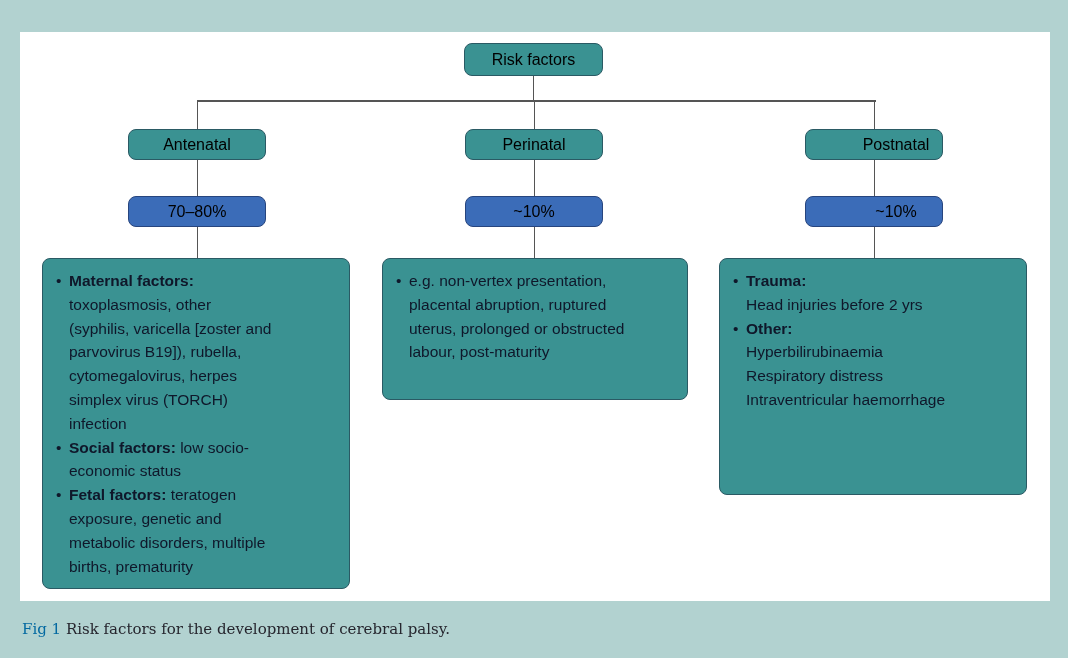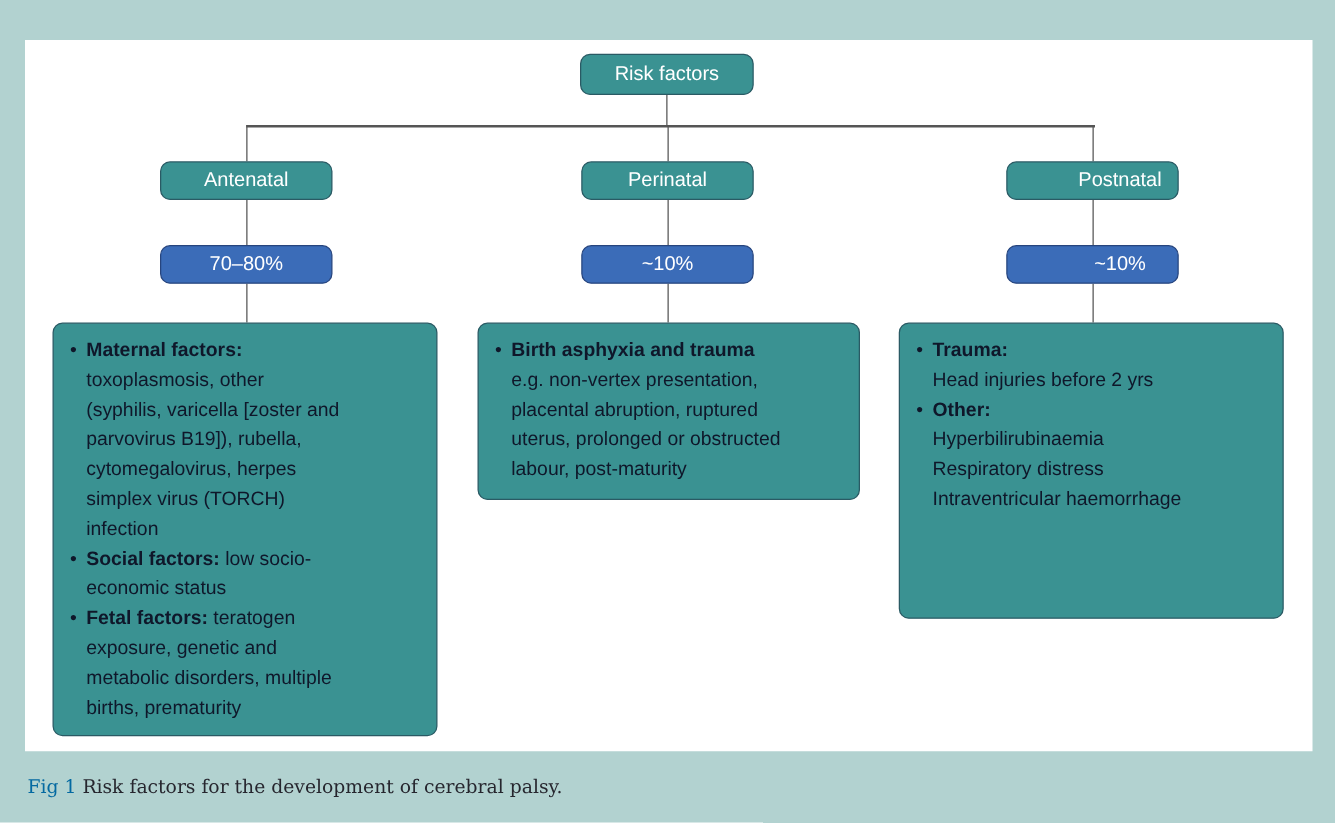--- a/index.html
+++ b/index.html
@@ -28,21 +28,21 @@
   .cp-b1       { left: 513.5px; top: 128px; height: 36px; }
   .cp-b2       { left: 853.5px; top: 128px; height: 36px; }
   .pd-b0       { left: 176.5px; top: 195px; height: 31px; }
   .pd-b1       { left: 513.5px; top: 195px; height: 31px; }
   .pd-b2       { left: 853.5px; top: 195px; height: 31px; }
 
   
   .node {
     position: absolute;
     display: flex; align-items: center; justify-content: center;
-    color: #ffffff;
+    color: #000000;
     font-size: 16px;
     border-radius: 8px;
     text-align: center;
   }
   .teal { background: #3a9292; border: 1.5px solid #2a5a64; }
   .blue { background: #3b6cb8; border: 1.5px solid #27457e; }
   .root-node { left: 444px; top: 11px; width: 139px; height: 33px; }
   .cat   { top: 97px;  height: 31px; width: 138px; }
   .pct   { top: 164px; height: 31px; width: 138px; }
   .col0  { left: 108px; }
@@ -142,21 +142,21 @@
 exposure, genetic and
 metabolic disorders, multiple
 births, prematurity</span>
       </li>
     </ul>
   </div>
 
   <div class="detail d1">
     <ul>
       <li>
-        <span class="lead block">Birth asphyxia and trauma</span> <span class="txt">e.g. non-vertex presentation,
+         <span class="txt">e.g. non-vertex presentation,
 placental abruption, ruptured
 uterus, prolonged or obstructed
 labour, post-maturity</span>
       </li>
     </ul>
   </div>
 
   <div class="detail d2">
     <ul>
       <li>

